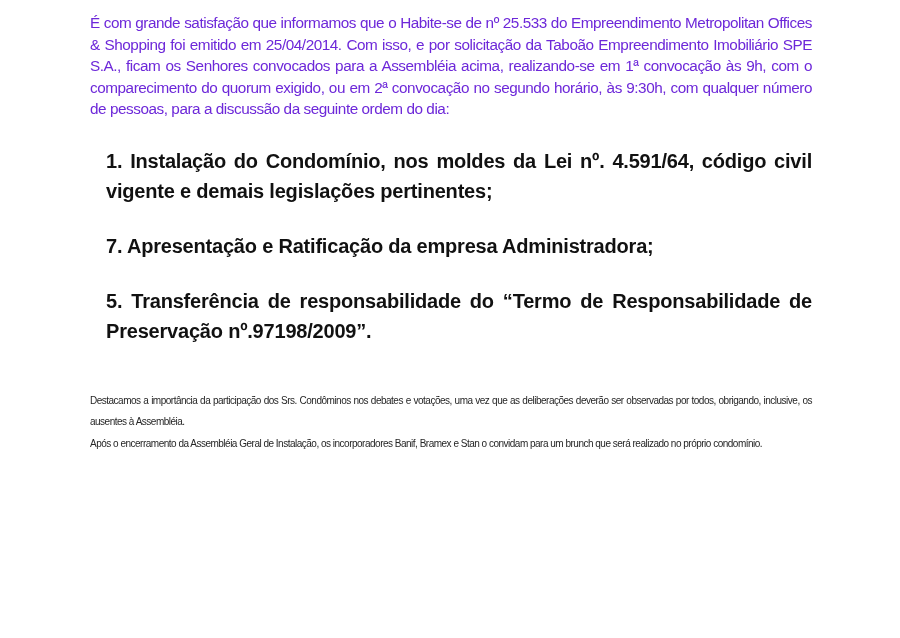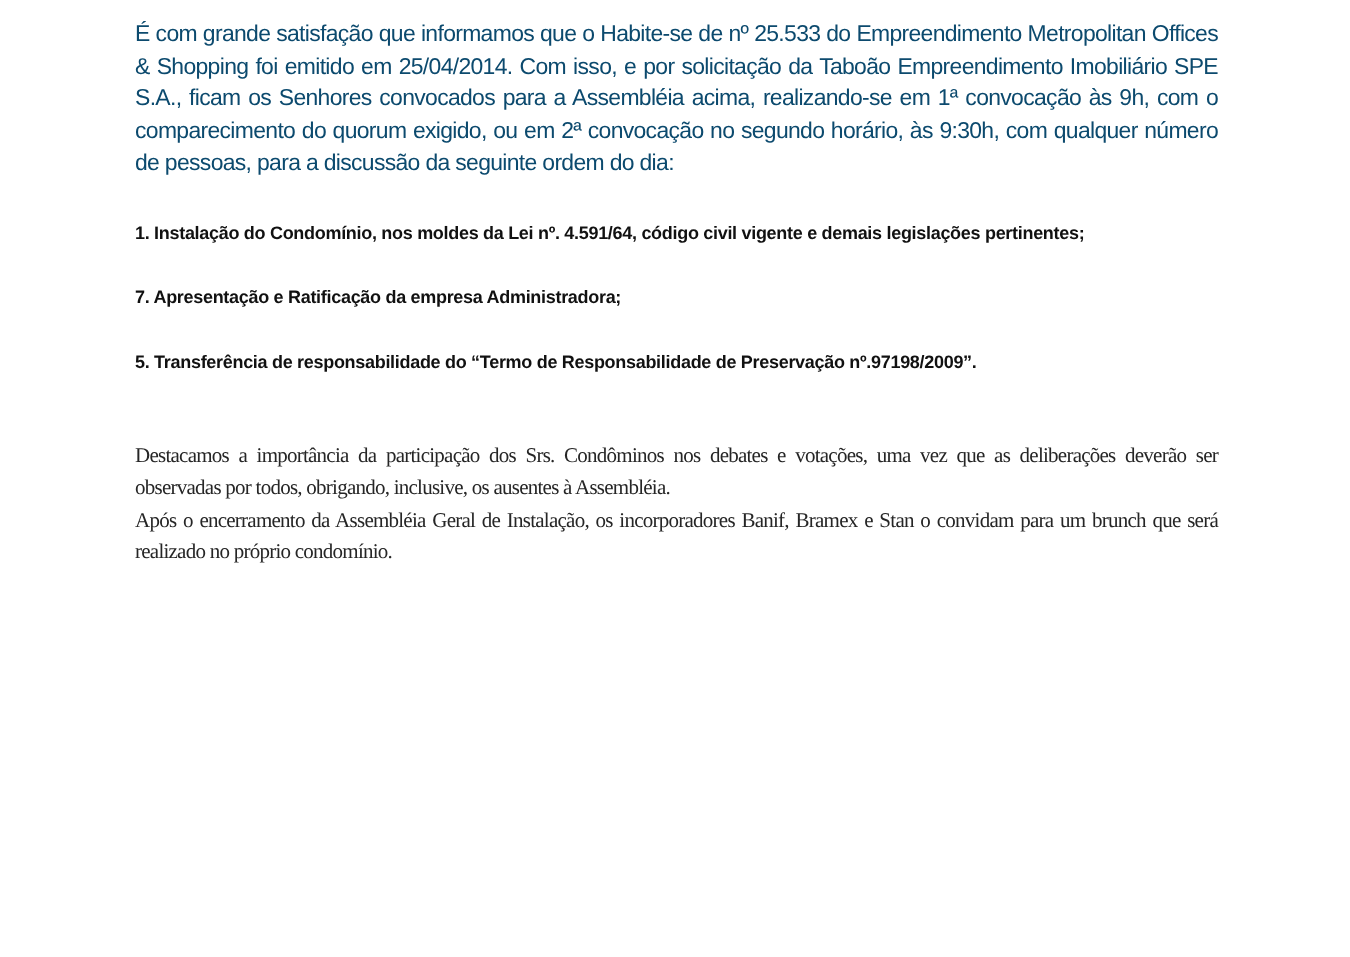--- a/index.html
+++ b/index.html
@@ -20,38 +20,38 @@
       width: 722px;
       color: #2b2b2b;
     }
     .intro {
       font-family: "Liberation Sans", sans-serif;
       font-size: 15.3px;
       line-height: 21.5px;
       letter-spacing: -0.45px;
       text-align: justify;
       margin: 0;
-      color: #0c4a6e;
+      color: #6d28d9;
     }
     .items {
       margin-top: 26px;
     }
     .item {
       font-family: "Liberation Sans", sans-serif;
       font-weight: bold;
-      font-size: 12px;
-      line-height: 18px;
+      font-size: 20px;
+      line-height: 30px;
       letter-spacing: -0.2px;
       text-align: justify;
       color: #111111;
-      margin: 0 0 25px 0;
+      margin: 0 0 25px 16px;
     }
     .closing {
-      font-family: Liberation Serif, serif;
-      font-size: 14px;
+      font-family: Liberation Sans, sans-serif;
+      font-size: 10px;
       line-height: 21.5px;
       letter-spacing: -0.5px;
       text-align: justify;
       color: #262626;
       margin: 0;
     }
     .closing.first {
       margin-top: 44px;
     }
     .closing.second {

